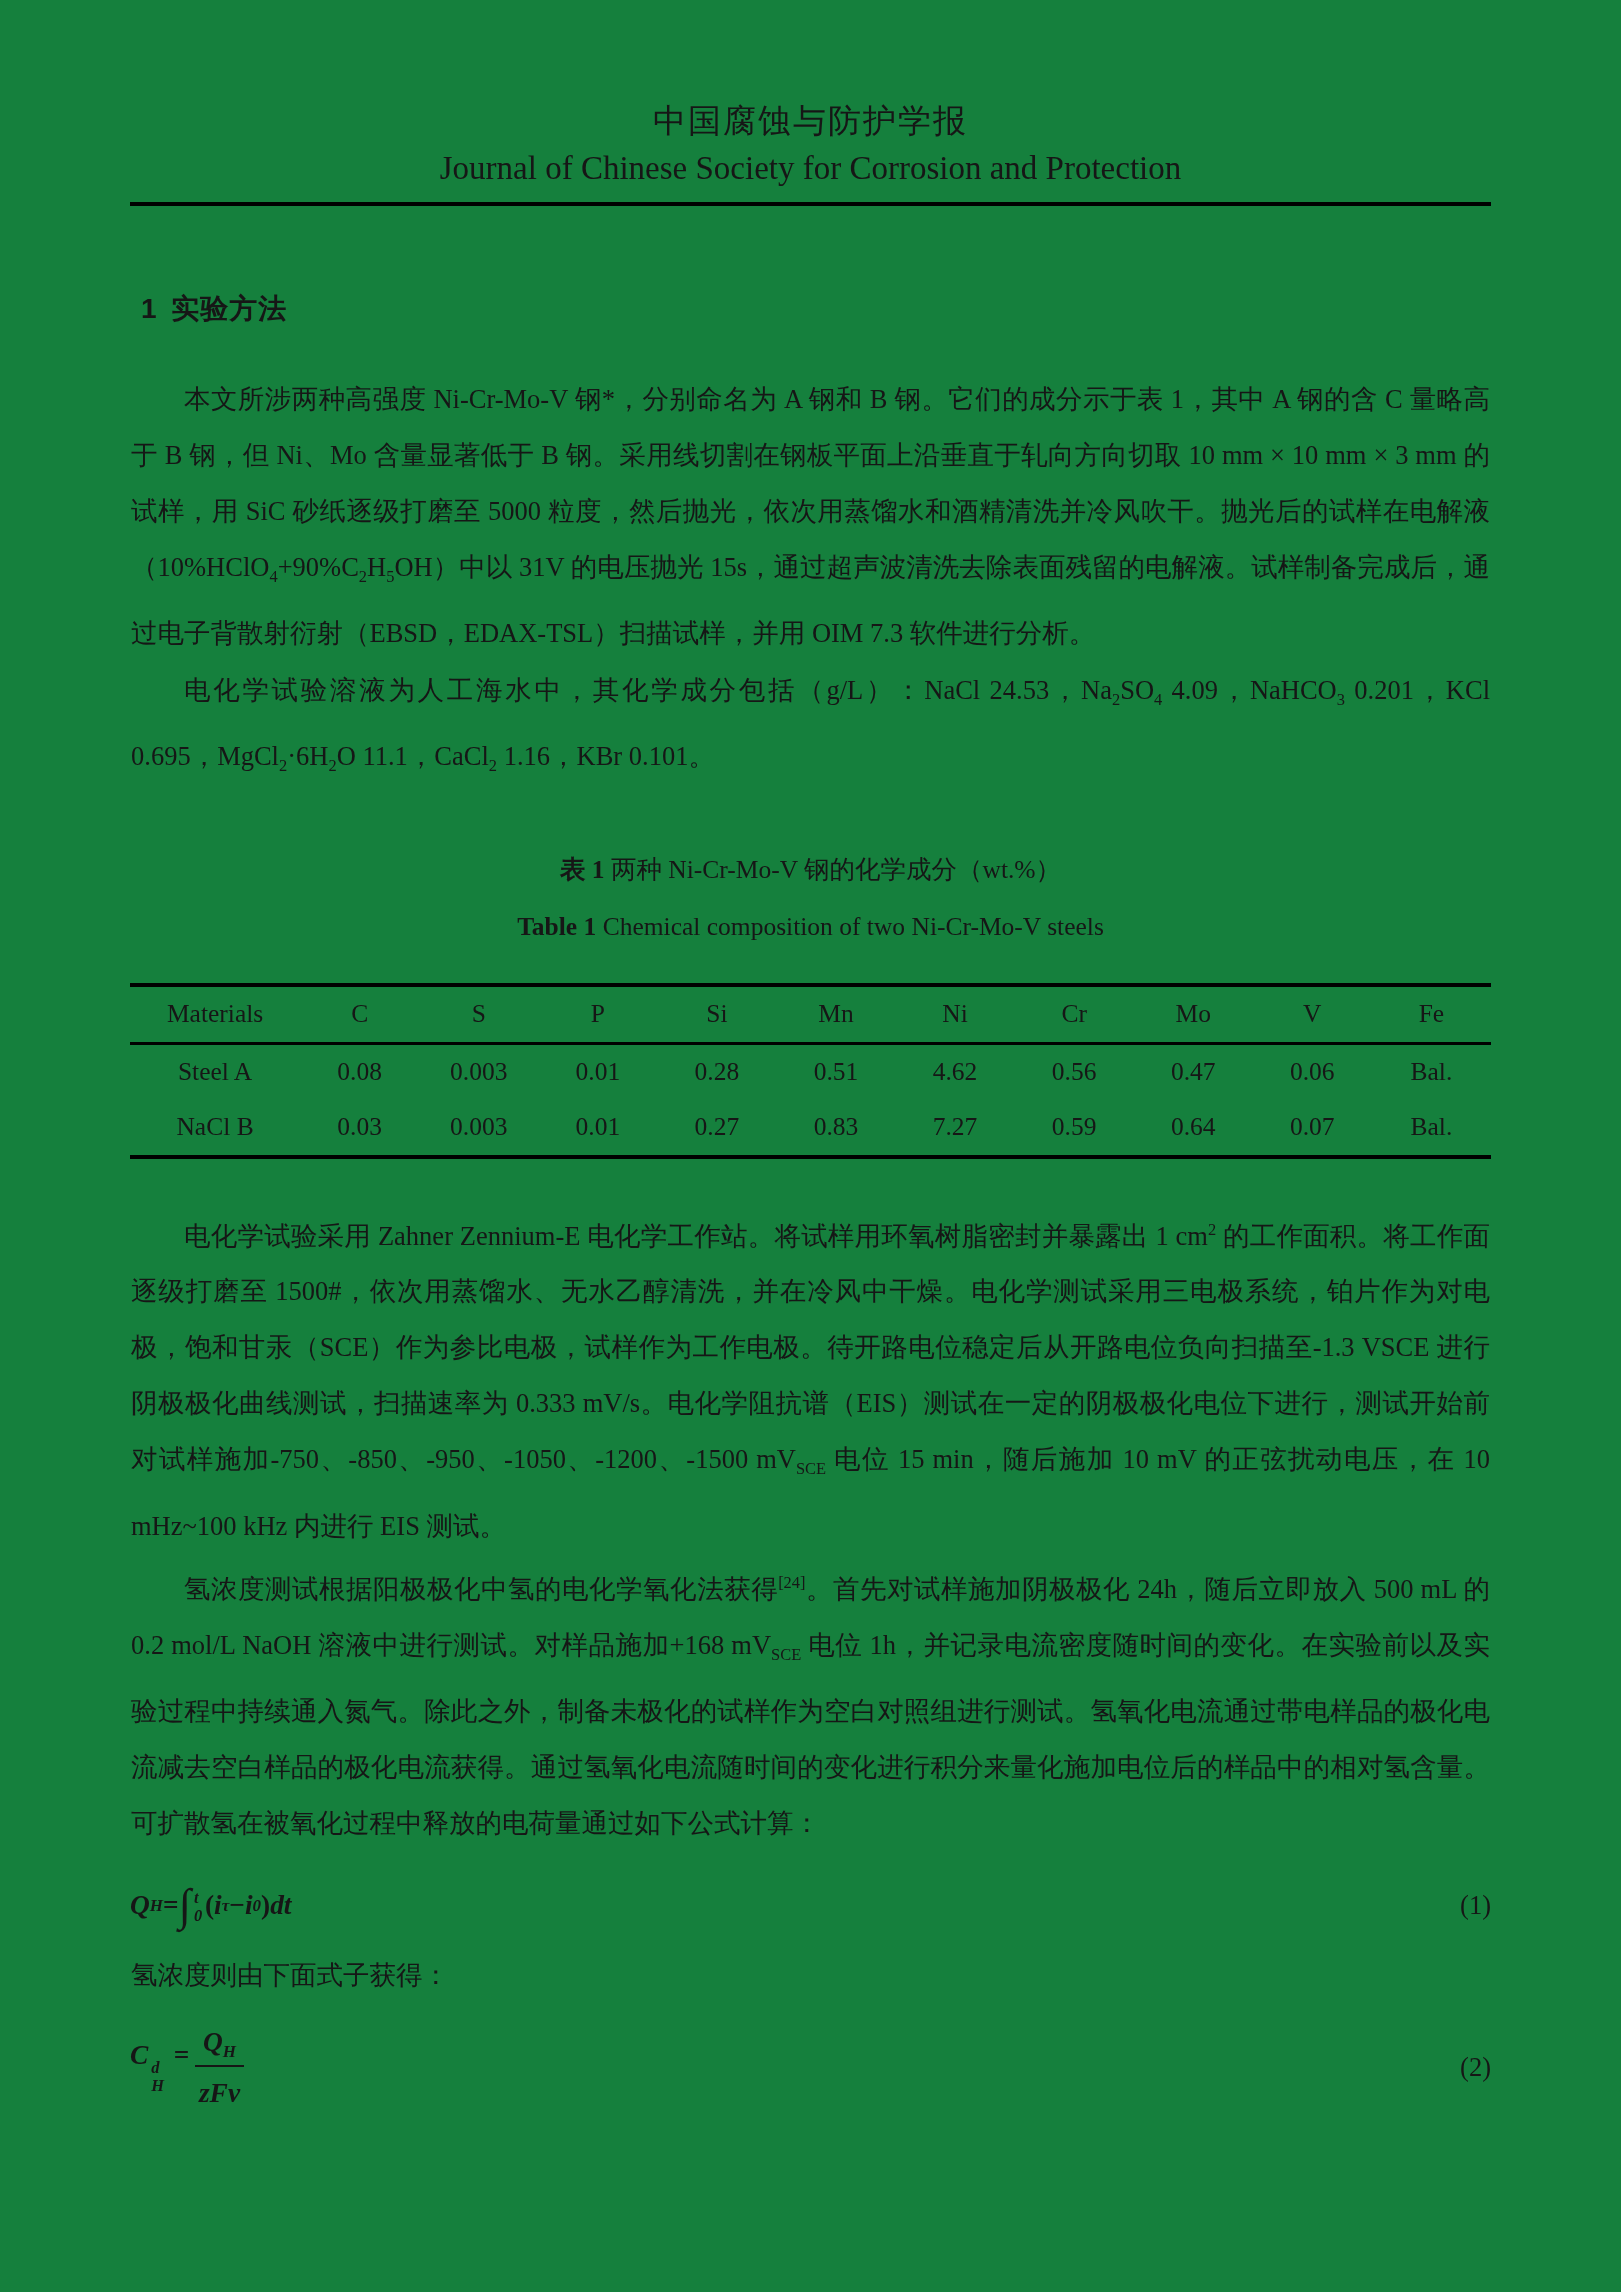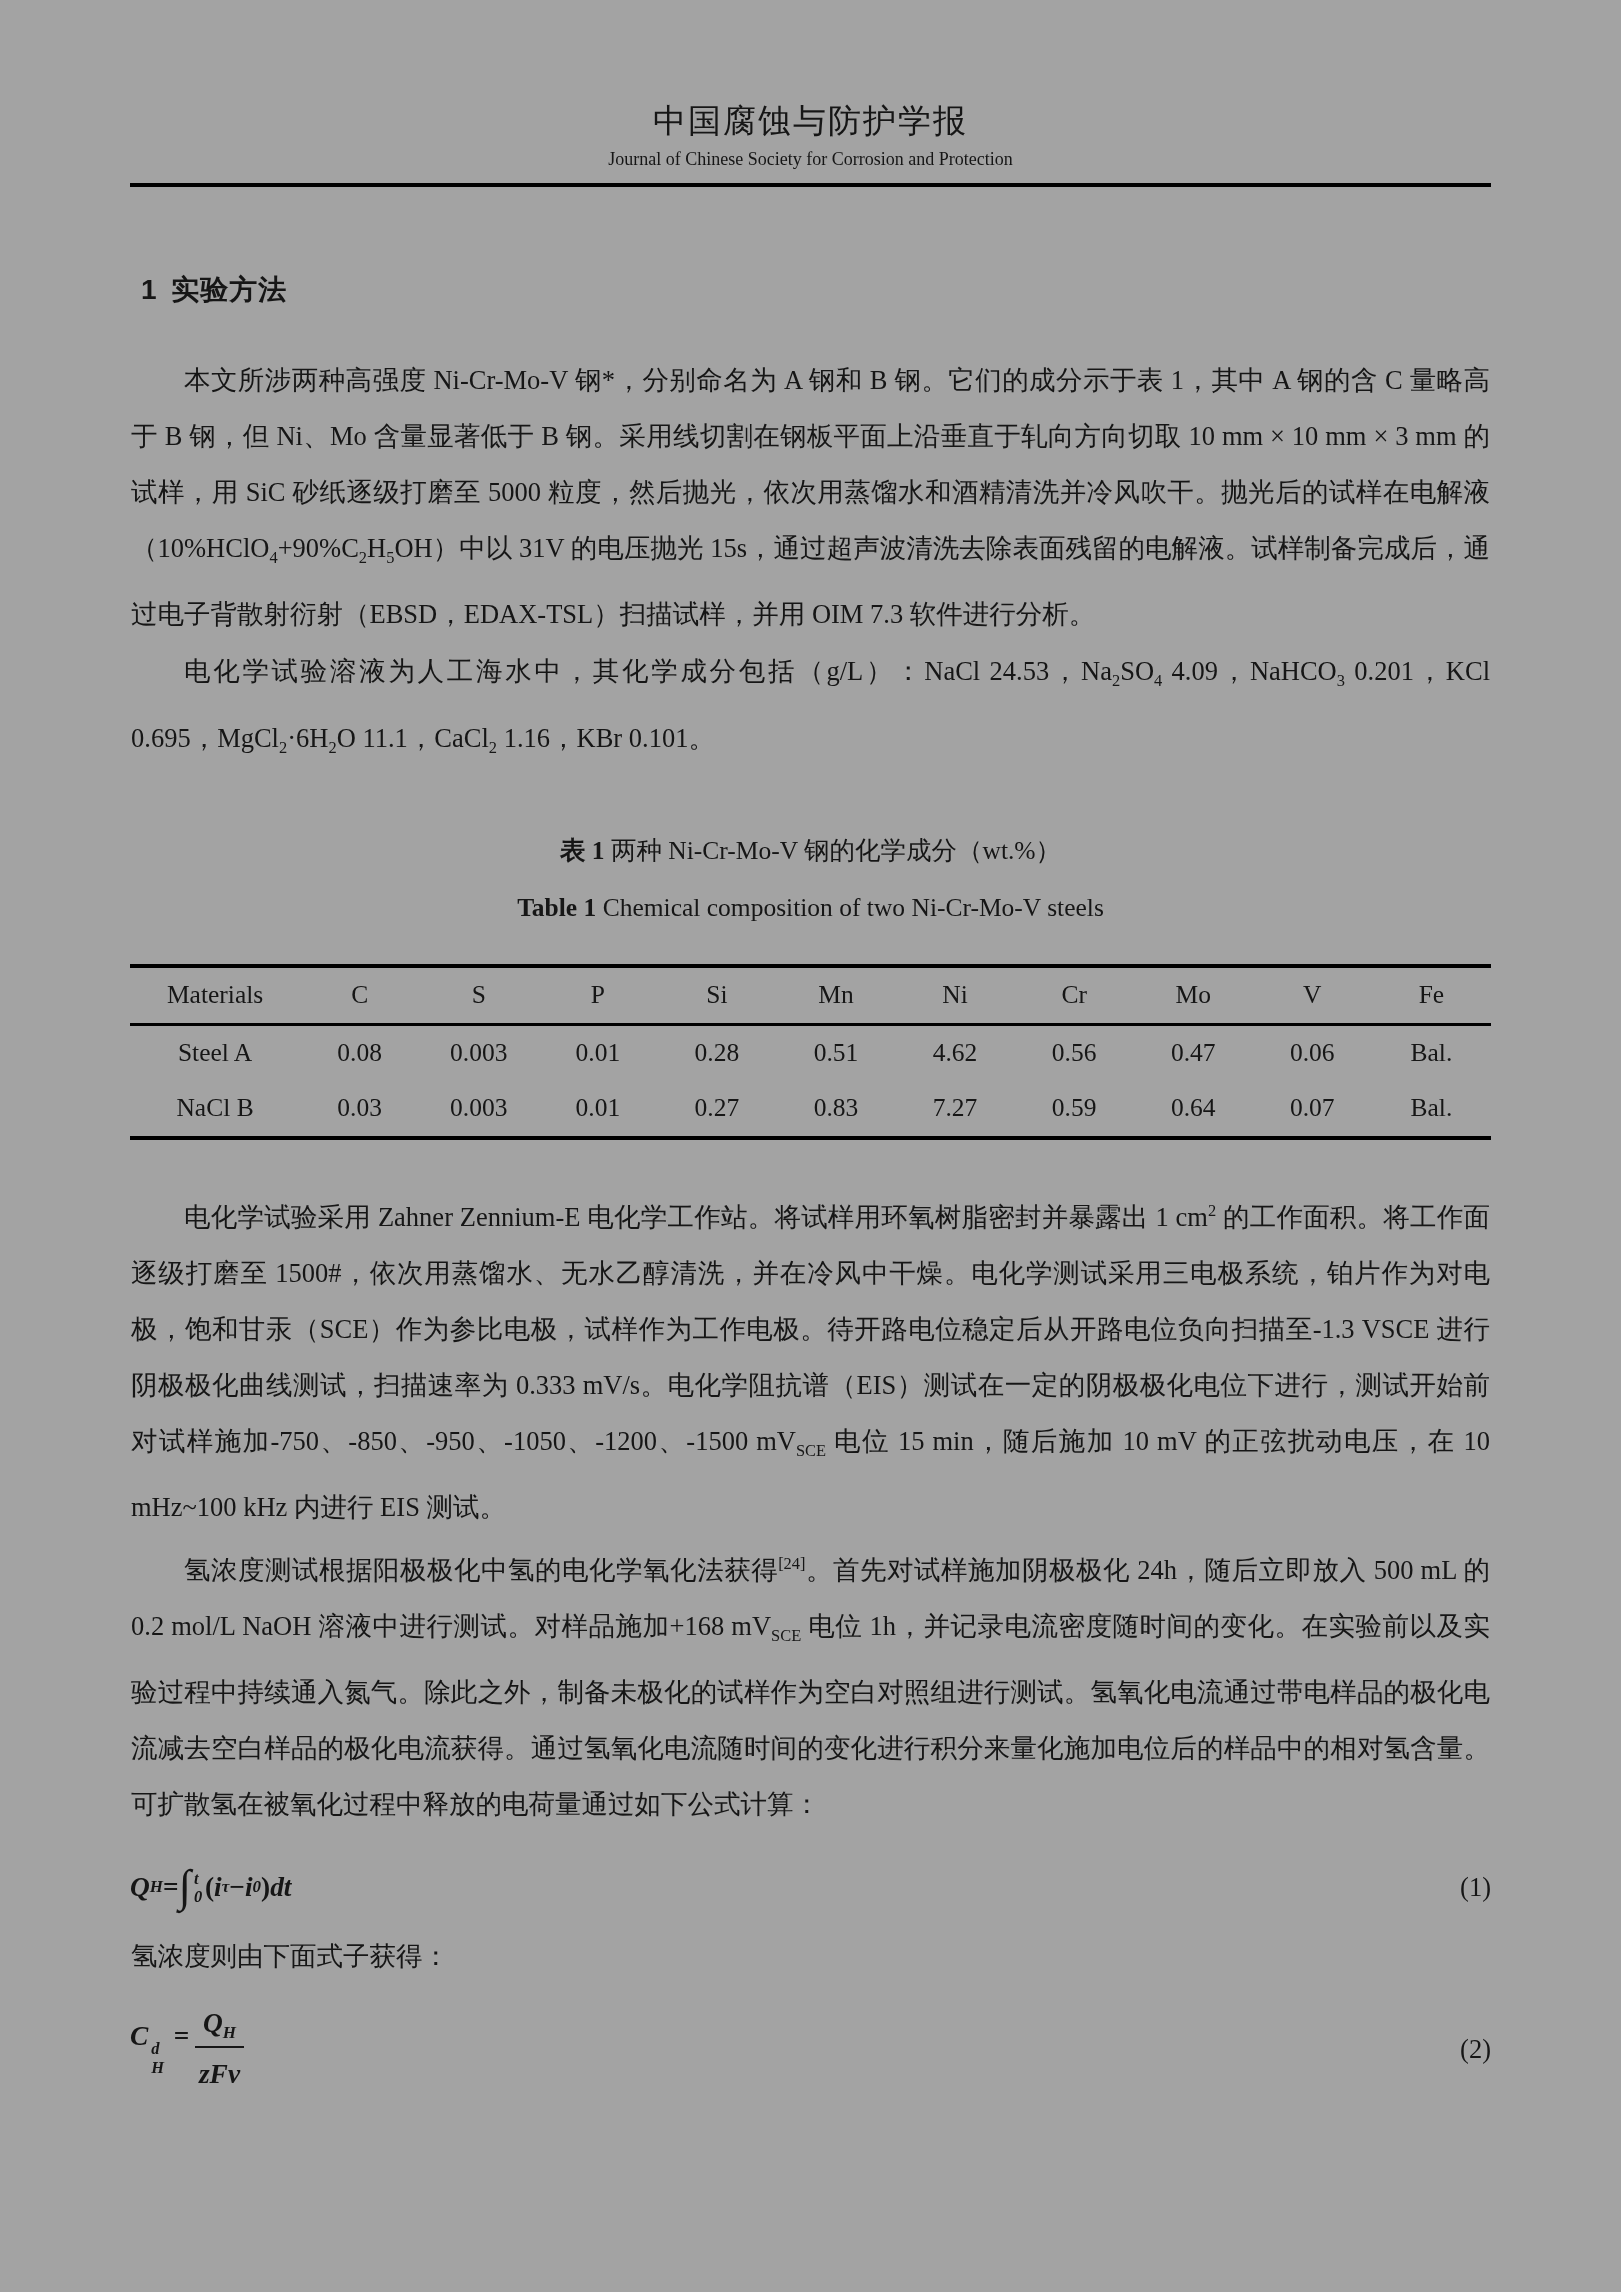--- a/index.html
+++ b/index.html
@@ -1,30 +1,30 @@
 <!DOCTYPE html>
 <html><head>
 <meta charset="utf-8">
 <style>
   html,body { margin:0; padding:0; background:#e8e8e8; }
   .page {
     position: relative;
     width: 1621px;
     height: 2293px;
     margin: 0 auto;
-    background: #a3a3a3;
+    background: #15803d;
     box-sizing: border-box;
     padding: 100px 130px 0 130px;
     overflow: hidden;
     font-family: "Liberation Serif", "DejaVu Serif", serif;
     color: #161616;
   }
   
   .j-title-cn { text-align:center; font-size:33px; line-height:1.3; letter-spacing:2px; }
-  .j-title-en { text-align:center; font-size:18px; line-height:1.25; margin-top:4.9px; }
+  .j-title-en { text-align:center; font-size:33px; line-height:1.25; margin-top:4.9px; }
   .header-rule { border:none; border-bottom:4.9px solid #000; margin:12.7px 0 0 0; }
 
   
   .section-heading {
     margin: 84px 0 0 11px;
     font-family: "Liberation Sans", "DejaVu Sans", sans-serif;
     font-weight: bold;
     font-size: 28px;
     letter-spacing: 1px;
   }

